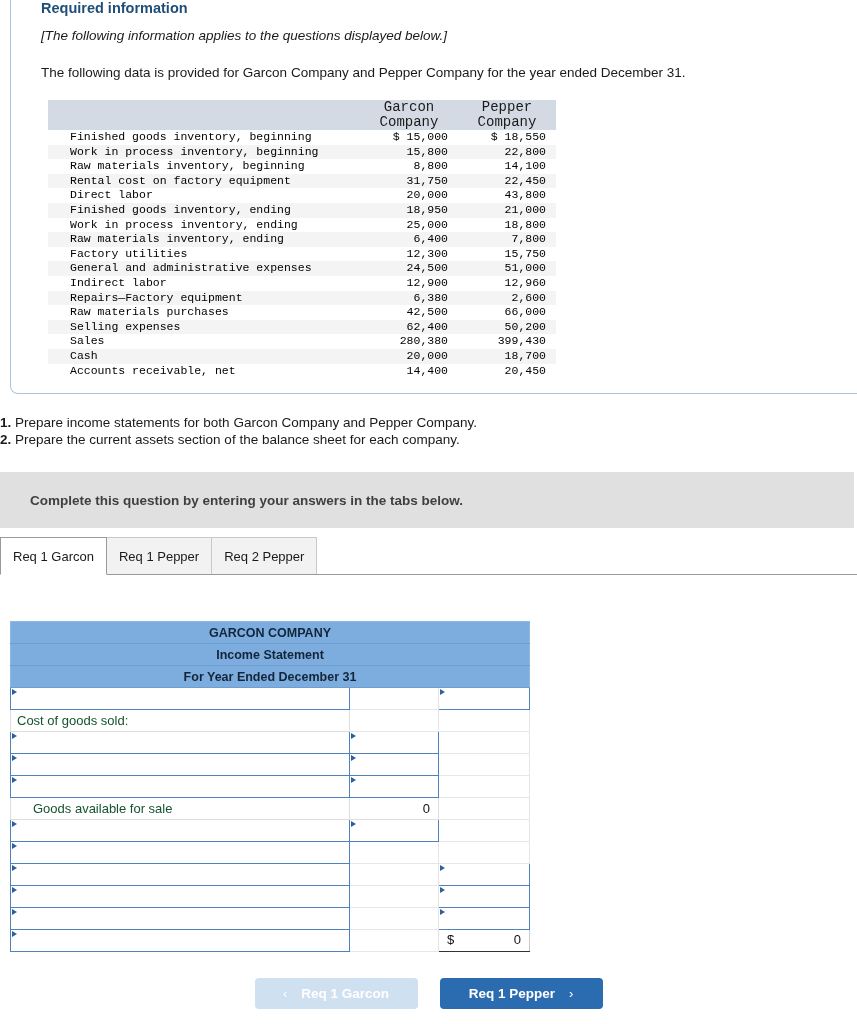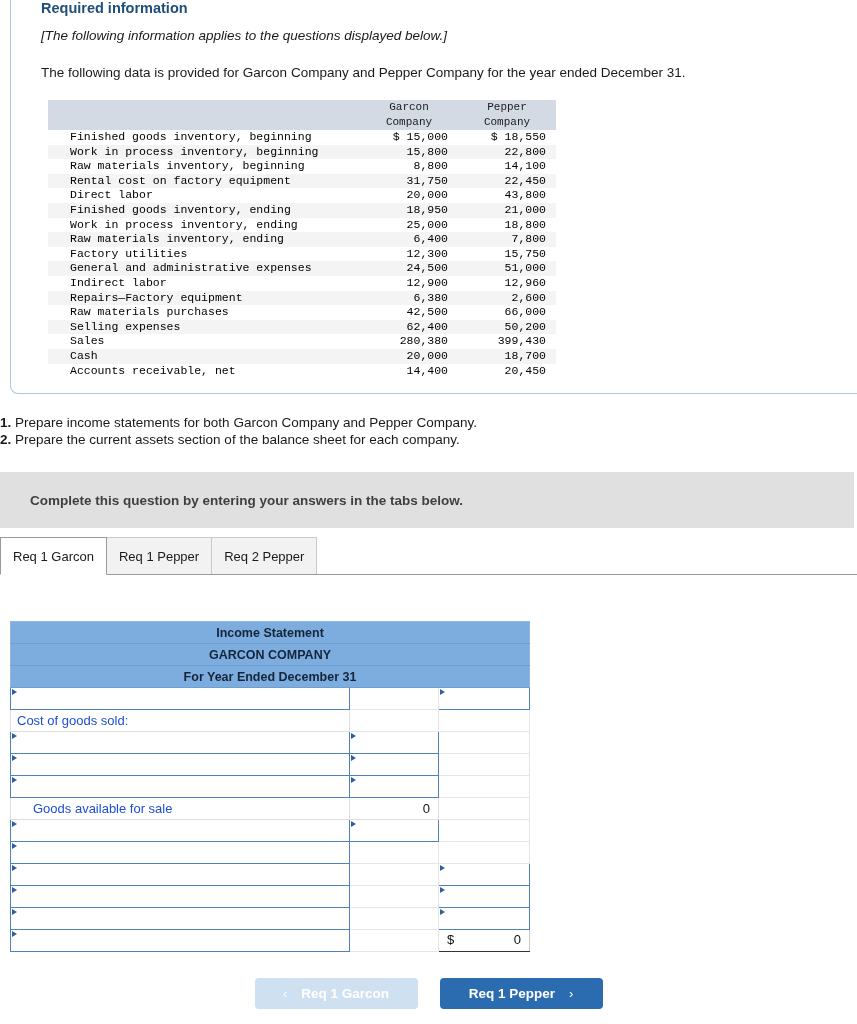--- a/index.html
+++ b/index.html
@@ -39,21 +39,21 @@
   
   .data-table {
     margin: 20px 0 0 37px;
     border-collapse: collapse;
     font-family: "Liberation Mono", "DejaVu Sans Mono", monospace;
     font-size: 11.5px;
     width: 508px;
     table-layout: fixed;
   }
   .data-table thead td { background: #d4dae4; height: 15px; padding: 0; }
-  .data-table thead td.hdr { text-align: center; color:#1a1a1a; font-size:11px; }
+  .data-table thead td.hdr { text-align: center; color:#1a1a1a; font-size:14px; }
   .data-table tbody tr:nth-child(odd)  { background: #ffffff; }
   .data-table tbody tr:nth-child(even) { background: #f4f4f4; }
   .data-table td { padding: 0 2px; height: 14.6px; line-height: 14.6px; white-space: nowrap; }
   .lbl { padding-left: 22px !important; }
   .num { text-align: right; padding-right: 10px !important; }
   .col-label { width: 312px; }
   .col-num { width: 98px; }
 
   
   .reqs { position: absolute; left: 0; top: 415px; width: 715px; }
@@ -116,21 +116,21 @@
   .hdr-row td {
     background: #7cadde; color: #14253a;
     font-weight: bold; font-size: 12.5px; text-align: center;
     height: 21px;
     border: 1px solid #8fb9e3;
     border-bottom: 1px solid #6f9fd0;
   }
 
   
   td.plain { border: 1px solid #dedede; background: #fff; }
-  td.plain.lblcell { font-size: 13px; color:#1d4ed8; padding-left: 6px; }
+  td.plain.lblcell { font-size: 13px; color:#14532d; padding-left: 6px; }
   td.plain.lblcell.indent { padding-left: 22px; }
   td.plain.numcell { font-size: 13px; color:#111; text-align: right; padding-right: 8px; }
   td.plain.empty { border: 1px solid #e6e6e6; }
 
   
   td.inp {
     border: 1px solid #4f81bd;
     background: #fff;
     position: relative;
   }
@@ -310,24 +310,24 @@
 
   <div class="form-wrap">
     <table class="form">
       <colgroup>
           <col class="c1">
           <col class="c2">
           <col class="c3">
         </colgroup>
       <tbody>
         <tr class="hdr-row">
+          <td colspan="3">GARCON COMPANY</td>
+        </tr>
+        <tr class="hdr-row">
           <td colspan="3">Income Statement</td>
-        </tr>
-        <tr class="hdr-row">
-          <td colspan="3">GARCON COMPANY</td>
         </tr>
         <tr class="hdr-row">
           <td colspan="3">For Year Ended December 31</td>
         </tr>
 
         <tr>
           <td class="inp"></td>
           <td class="plain empty"></td>
           <td class="inp"></td>
         </tr>

